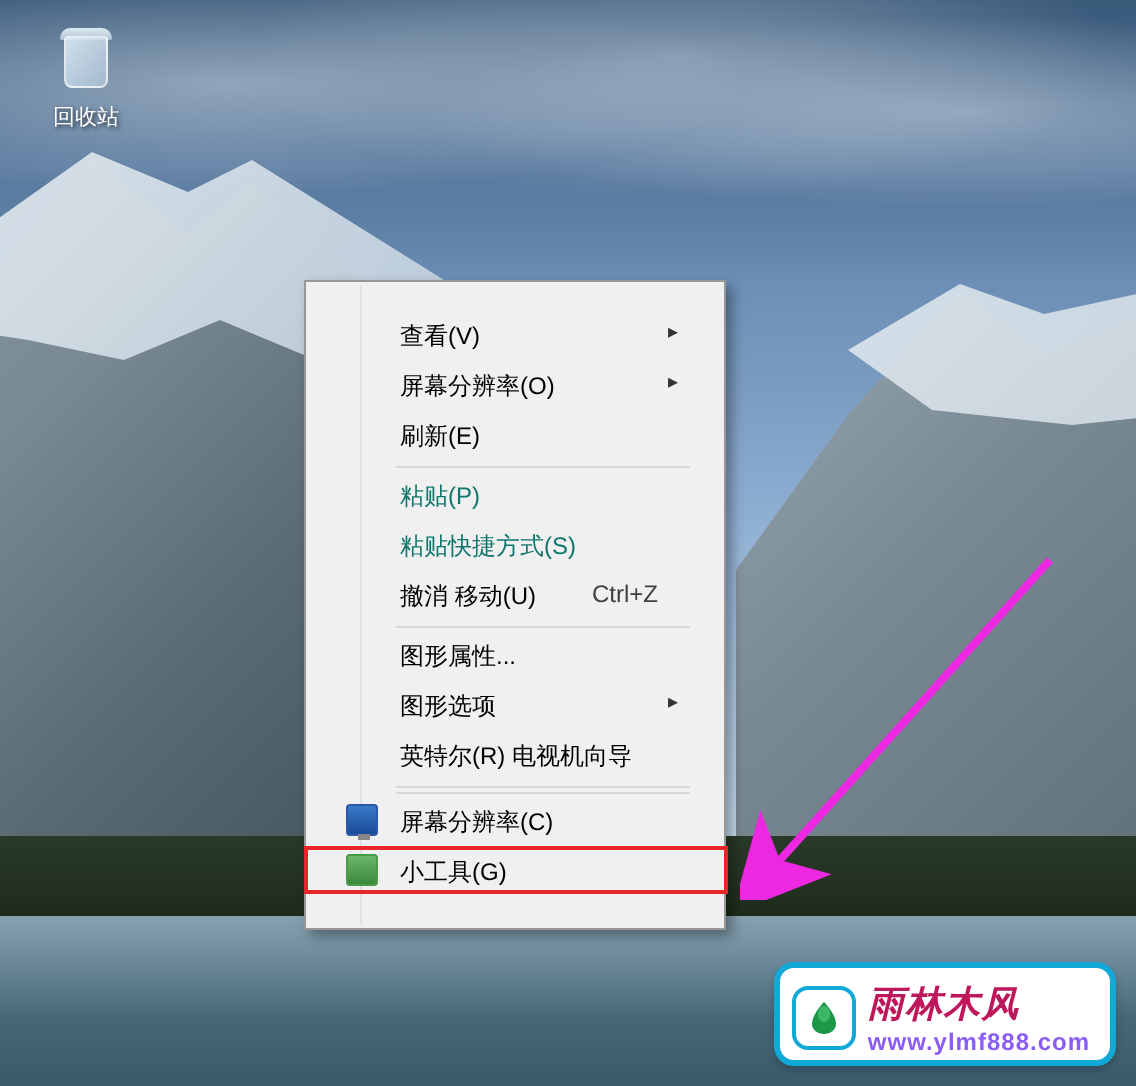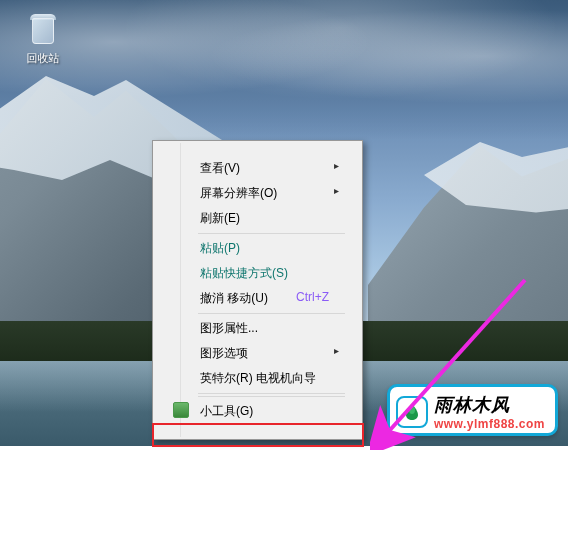--- a/index.html
+++ b/index.html
@@ -1,20 +1,20 @@
 <!DOCTYPE html>
 <html><head>
   <meta charset="utf-8">
   <style>
     * { margin: 0; padding: 0; box-sizing: border-box; }
     html, body { width: 568px; height: 543px; overflow: hidden; font-family: "Microsoft YaHei", "SimSun", sans-serif; }
     
     .desktop {
       width: 568px;
-      height: 446px;
+      height: 543px;
       position: relative;
       background: linear-gradient(to bottom, 
         #4a6b8a 0%, 
         #5a7ba0 15%,
         #6b8db5 25%,
         #7a9bc0 35%,
         #8aabcf 45%,
         #a5c4e0 60%,
         #c5dcef 75%,
         #d8e8f5 85%,
@@ -143,21 +143,21 @@
       content: '▸';
       position: absolute;
       right: 8px; top: 4px;
       font-size: 10px;
       color: #333;
     }
     .menu-item.disabled { color: #0f766e; }
     .menu-item .shortcut {
       position: absolute;
       right: 18px; top: 4px;
-      color: #8b5cf6;
+      color: #404040;
       text-align: center;
     }
     .menu-sep {
       height: 1px;
       background: #d7d7d7;
       margin: 2px 2px 2px 30px;
     }
     .menu-item .item-icon {
       position: absolute;
       left: 5px; top: 3px;
@@ -206,22 +206,22 @@
       border: 2px solid #12a8d8;
       border-radius: 8px;
       display: flex;
       align-items: center;
       justify-content: center;
       color: #0a8838;
       font-size: 20px;
       font-weight: bold;
     }
     .wm-text { display: flex; flex-direction: column; }
-    .wm-title { font-size: 18px; font-weight: bold; color: #000000; font-style: italic; letter-spacing: 1px; }
-    .wm-url { font-size: 12px; font-weight: bold; color: #ef4444; font-family: Arial, sans-serif; letter-spacing: 0.5px;}
+    .wm-title { font-size: 18px; font-weight: bold; color: #be185d; font-style: italic; letter-spacing: 1px; }
+    .wm-url { font-size: 12px; font-weight: bold; color: #8b5cf6; font-family: Arial, sans-serif; letter-spacing: 0.5px;}
   </style>
 </head>
 <body>
 
 <div class="desktop">
   <div class="sky-layer"></div>
   <div class="mountain-left"></div>
   <div class="mountain-snow-left"></div>
   <div class="mountain-right"></div>
   <div class="mountain-snow-right"></div>
@@ -264,20 +264,24 @@
         <span>图形属性...</span>
       </div>
       <div class="menu-item has-sub">
         <span>图形选项</span>
       </div>
       <div class="menu-item">
         <span>英特尔(R) 电视机向导</span>
       </div>
       <div class="menu-sep"></div>
       <div class="menu-sep"></div>
+      <div class="menu-item">
+        <span class="item-icon icon-monitor"></span>
+        <span>屏幕分辨率(C)</span>
+      </div>
       <div class="menu-item">
         <span class="item-icon icon-gadget"></span>
         <span>小工具(G)</span>
       </div>
     </div>
   </div>
 
   <div class="highlight-box"></div>
 
   <svg class="arrow" viewBox="0 0 180 180">

